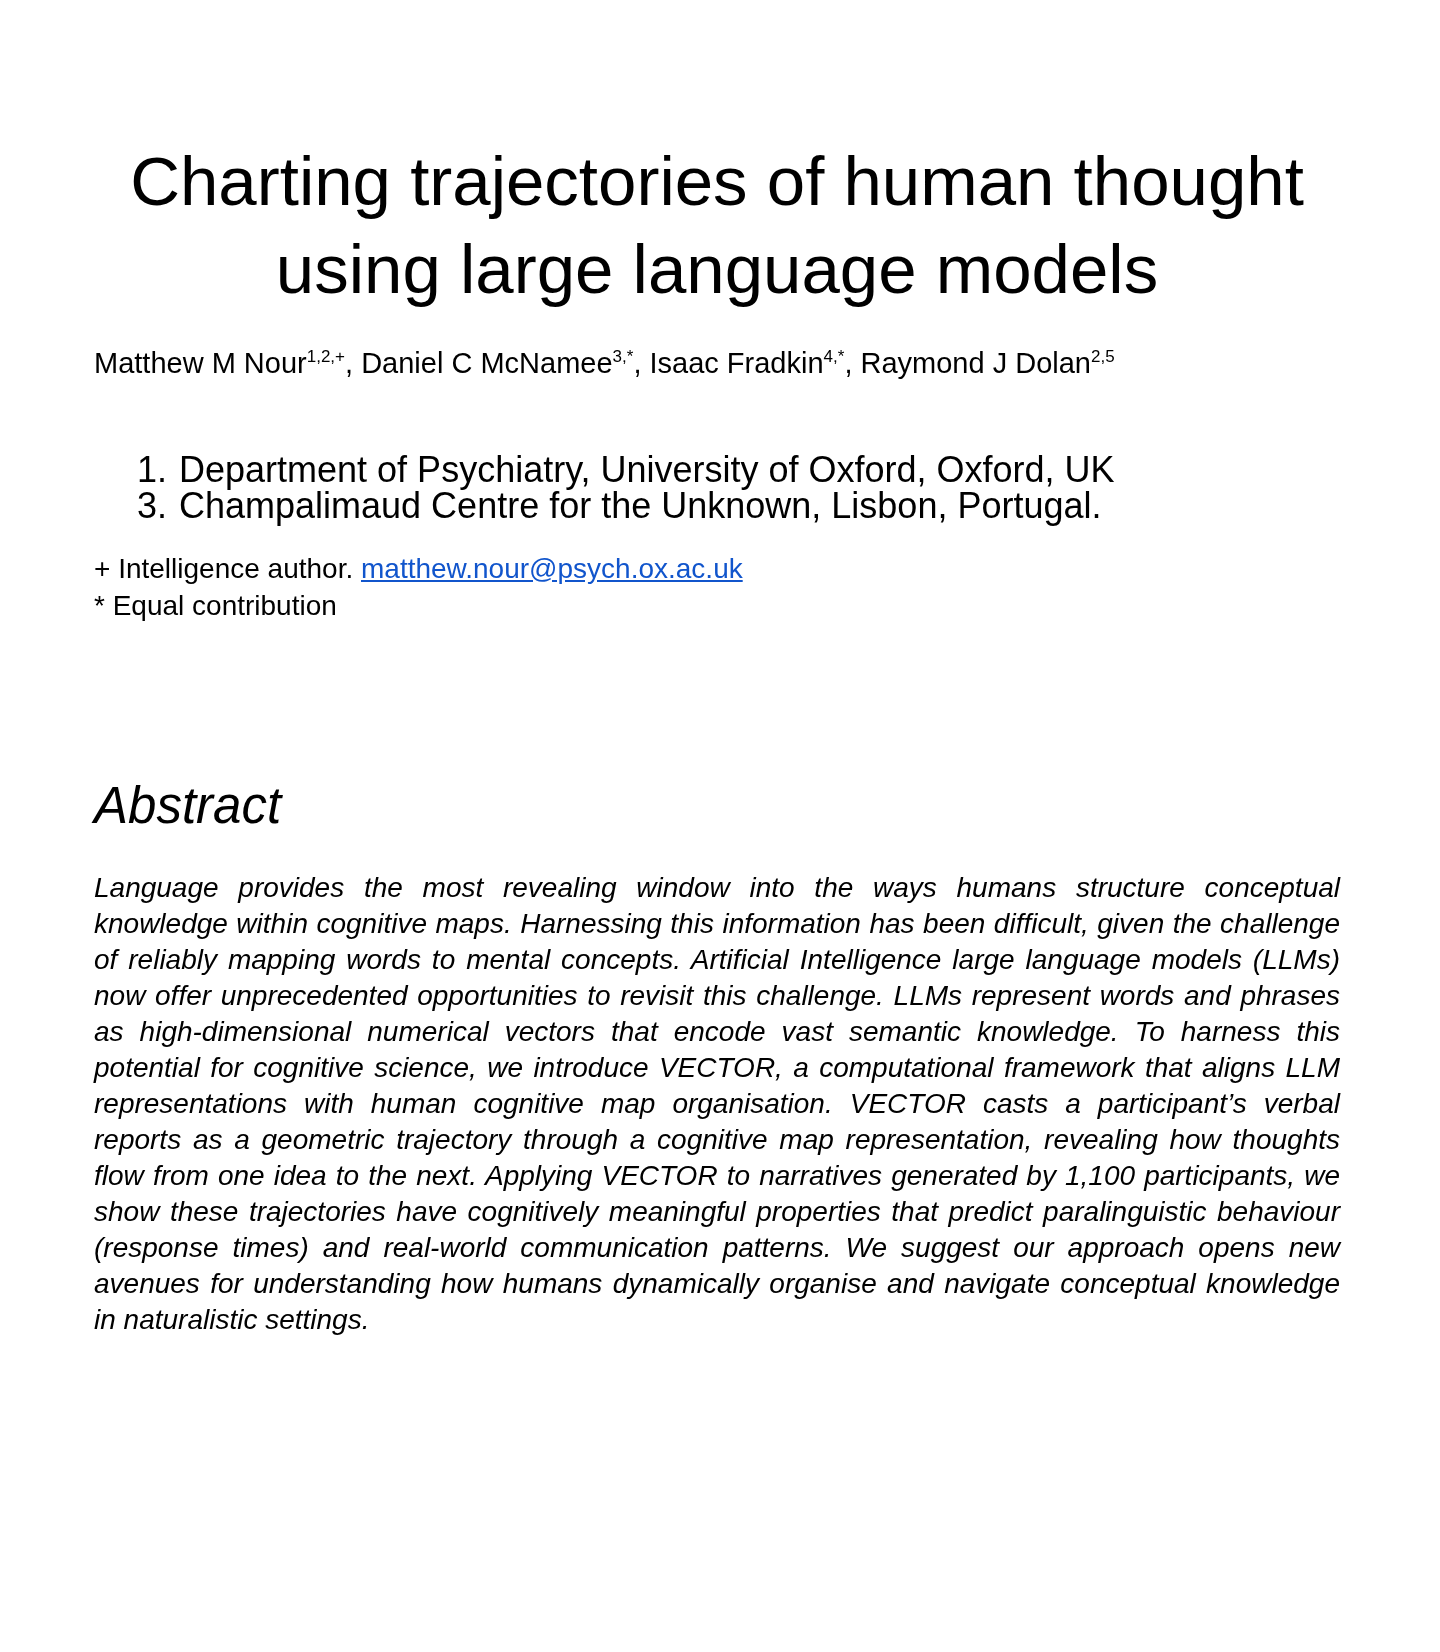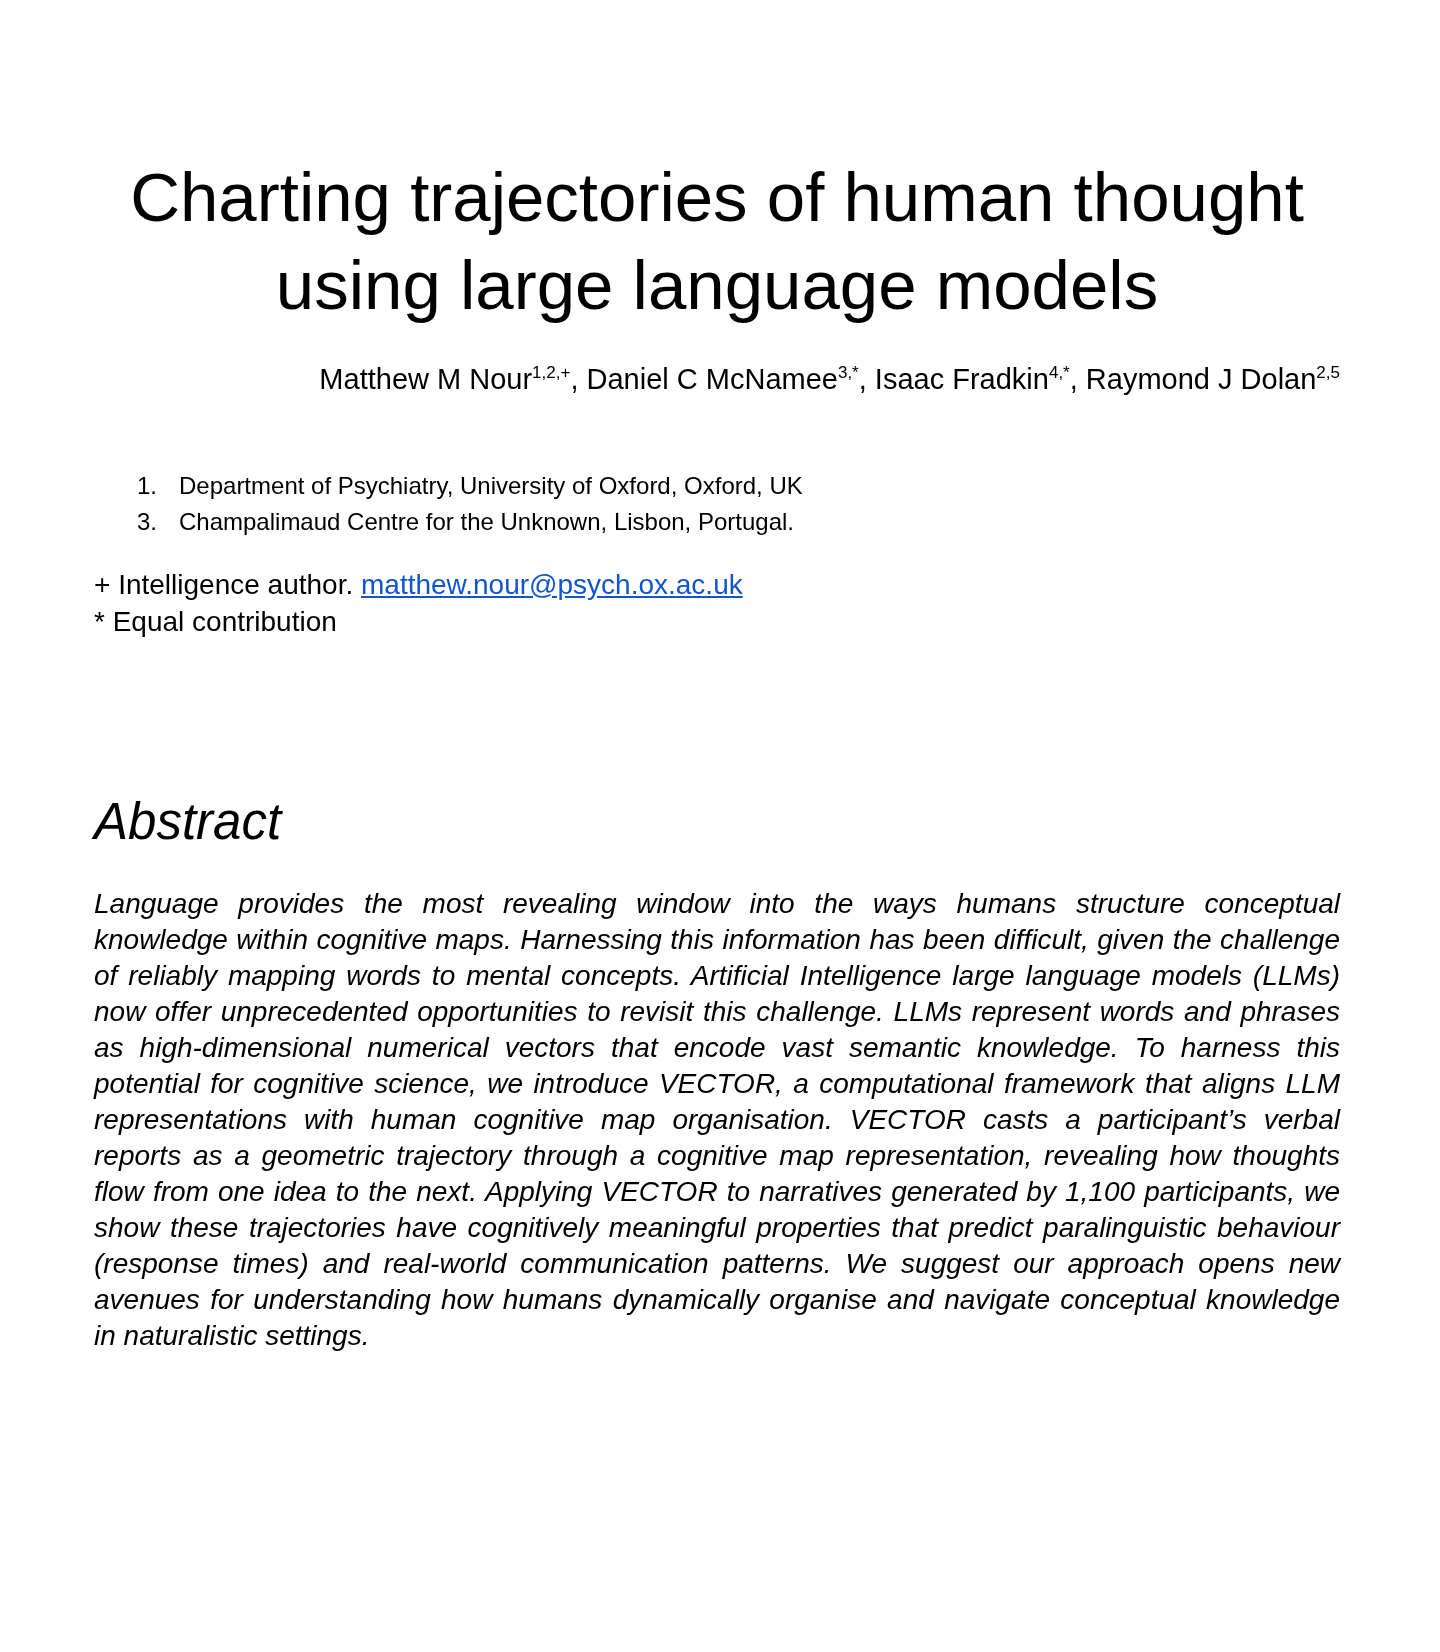--- a/index.html
+++ b/index.html
@@ -11,44 +11,44 @@
     width: 1440px;
     height: 1652px;
     font-family: "Liberation Sans", "DejaVu Sans", sans-serif;
     color: #000000;
     overflow: hidden;
   }
   .page {
     box-sizing: border-box;
     width: 1440px;
     height: 1652px;
-    padding: 16px 100px 0 94px;
+    padding: 0 100px 0 94px;
   }
   .title {
     margin: 0;
     padding-top: 138px;
     font-size: 69px;
     line-height: 88px;
     font-weight: 400;
     text-align: center;
     letter-spacing: 0;
   }
   .authors {
     margin-top: 30px;
     font-size: 29px;
     line-height: 38px;
-    text-align: right;
+    text-align: left;
   }
   .authors sup {
     font-size: 17px;
     line-height: 0;
   }
   .affiliations {
     margin-top: 70px;
-    font-size: 24px;
+    font-size: 36px;
     line-height: 36px;
   }
   .aff-item {
     padding-left: 85px;
   }
   .aff-num {
     display: inline-block;
     box-sizing: border-box;
     width: 85px;
     margin-left: -85px;

